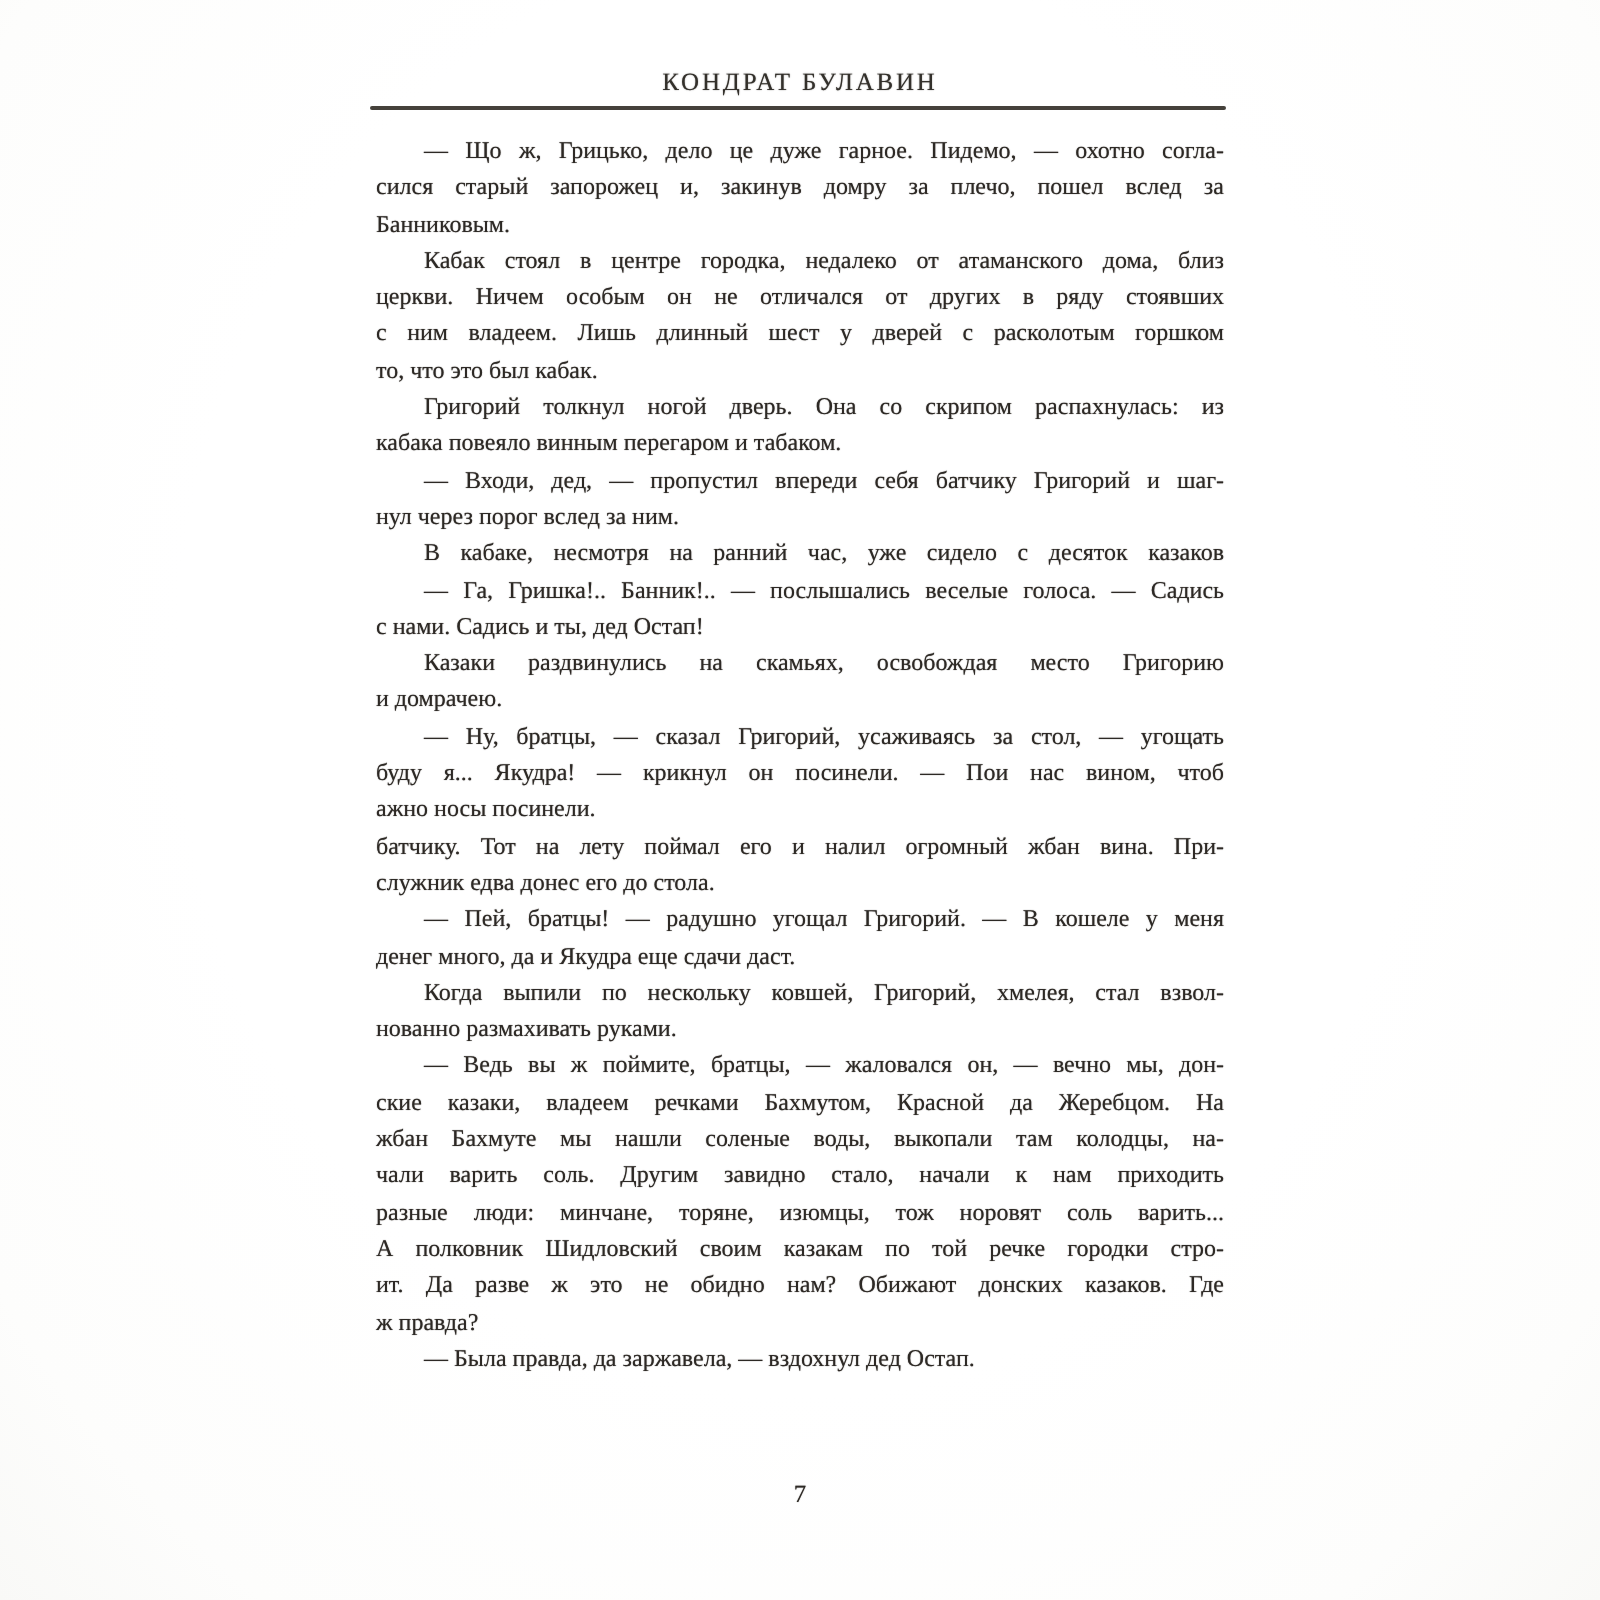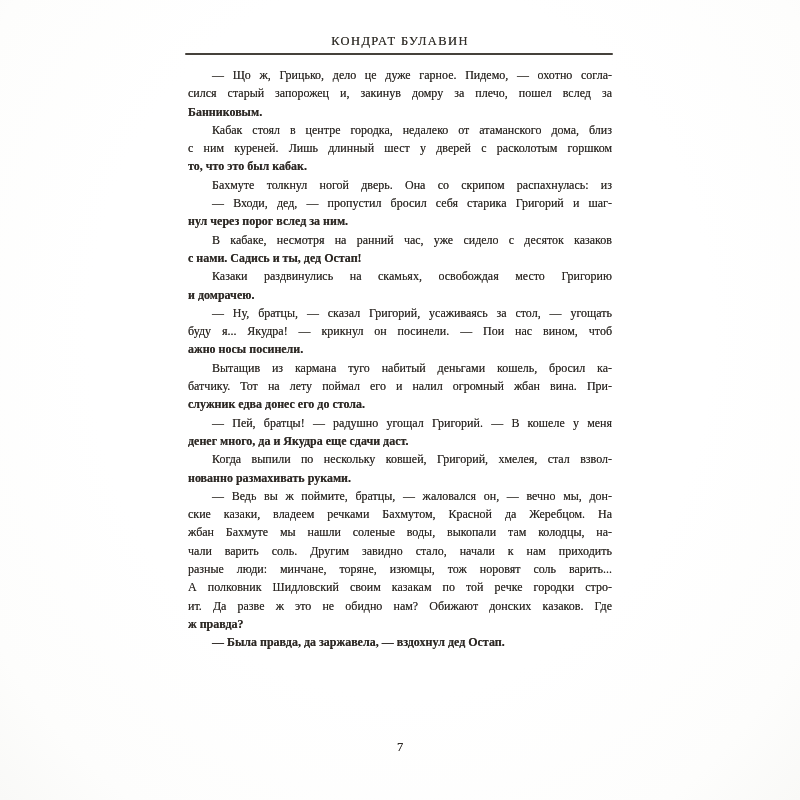--- a/index.html
+++ b/index.html
@@ -48,21 +48,21 @@
     line-height: 18.3px;
     color: #2d2925;
     text-shadow: 0 0 0.55px rgba(45,41,37,0.7);
   }
   .para { margin: 0; padding: 0; }
   .line {
     text-align: justify;
     text-align-last: justify;
   }
   .line.first { text-indent: 24px; }
-  .line.last { text-align-last: left; font-weight: bold; }
+  .line.last { text-align-last: left; }
   .folio {
     position: absolute;
     left: 188px;
     top: 740px;
     width: 424px;
     text-align: center;
     font-size: 12.5px;
     line-height: 14px;
     color: #2d2925;
     text-shadow: 0 0 0.5px rgba(45,41,37,0.7);
@@ -75,47 +75,49 @@
   <div class="running-title">КОНДРАТ БУЛАВИН</div>
   <div class="header-rule"></div>
   <div class="body-text">
       <div class="para">
         <div class="line first">— Що ж, Грицько, дело це дуже гарное. Пидемо, — охотно согла-</div>
         <div class="line">сился старый запорожец и, закинув домру за плечо, пошел вслед за</div>
         <div class="line last">Банниковым.</div>
       </div>
       <div class="para">
         <div class="line first">Кабак стоял в центре городка, недалеко от атаманского дома, близ</div>
-        <div class="line">с ним куреней. Лишь длинный шест у дверей с расколотым горшком</div>
+        <div class="line">церкви. Ничем особым он не отличался от других в ряду стоявших</div>
+        <div class="line">с ним владеем. Лишь длинный шест у дверей с расколотым горшком</div>
         <div class="line last">то, что это был кабак.</div>
       </div>
       <div class="para">
-        <div class="line first">Бахмуте толкнул ногой дверь. Она со скрипом распахнулась: из</div>
+        <div class="line first">Григорий толкнул ногой дверь. Она со скрипом распахнулась: из</div>
+        <div class="line last">кабака повеяло винным перегаром и табаком.</div>
       </div>
       <div class="para">
-        <div class="line first">— Входи, дед, — пропустил бросил себя старика Григорий и шаг-</div>
+        <div class="line first">— Входи, дед, — пропустил впереди себя батчику Григорий и шаг-</div>
         <div class="line last">нул через порог вслед за ним.</div>
       </div>
       <div class="para">
         <div class="line first">В кабаке, несмотря на ранний час, уже сидело с десяток казаков</div>
       </div>
       <div class="para">
+        <div class="line first">— Га, Гришка!.. Банник!.. — послышались веселые голоса. — Садись</div>
         <div class="line last">с нами. Садись и ты, дед Остап!</div>
       </div>
       <div class="para">
         <div class="line first">Казаки раздвинулись на скамьях, освобождая место Григорию</div>
         <div class="line last">и домрачею.</div>
       </div>
       <div class="para">
         <div class="line first">— Ну, братцы, — сказал Григорий, усаживаясь за стол, — угощать</div>
         <div class="line">буду я... Якудра! — крикнул он посинели. — Пои нас вином, чтоб</div>
         <div class="line last">ажно носы посинели.</div>
       </div>
       <div class="para">
-        <div class="line first">Вытащив из кармана туго набитый деньгами кошель, бросил ка-</div>
         <div class="line">батчику. Тот на лету поймал его и налил огромный жбан вина. При-</div>
         <div class="line last">служник едва донес его до стола.</div>
       </div>
       <div class="para">
         <div class="line first">— Пей, братцы! — радушно угощал Григорий. — В кошеле у меня</div>
         <div class="line last">денег много, да и Якудра еще сдачи даст.</div>
       </div>
       <div class="para">
         <div class="line first">Когда выпили по нескольку ковшей, Григорий, хмелея, стал взвол-</div>
         <div class="line last">нованно размахивать руками.</div>

